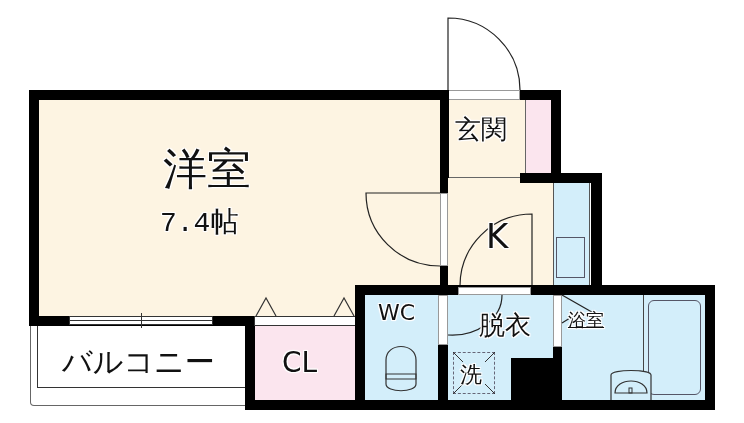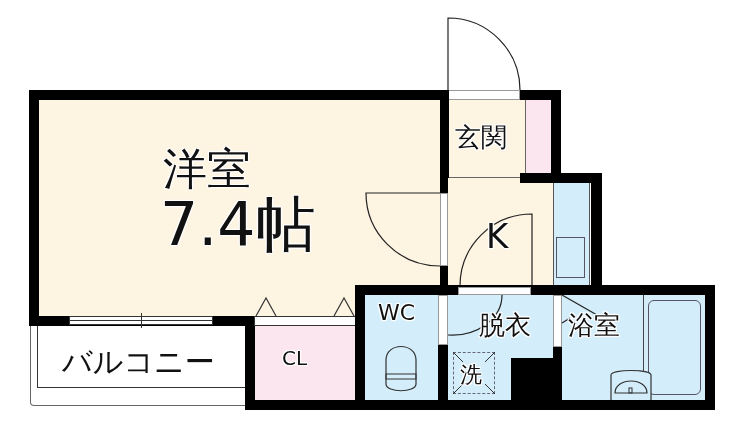--- a/index.html
+++ b/index.html
@@ -24,42 +24,42 @@
 
 <div class="abs wall" style="left:29px;top:90px;width:419px;height:10px;"></div>
 <div class="abs wall" style="left:29px;top:90px;width:10px;height:236px;"></div>
 <div class="abs wall" style="left:29px;top:316px;width:225px;height:10px;"></div>
 
 <div class="abs" style="left:69px;top:316px;width:144px;height:9px;background:#fff;border:1.2px solid #333;"></div>
 <div class="abs" style="left:69px;top:320px;width:144px;height:0;border-top:1px solid #333;"></div>
 <div class="abs" style="left:141px;top:313px;width:0;height:15px;border-left:1px solid #333;"></div>
 
 <div class="label" style="left:163px;top:145px;font-size:44px;line-height:48px;">洋室</div>
-<div class="label" style="left:160px;top:200px;font-size:60px;line-height:48px;">7.4帖</div>
+<div class="label" style="left:160px;top:200px;font-size:28px;line-height:48px;font-family:Liberation Mono, monospace;">7.4帖</div>
 
 <div class="abs wall" style="left:245px;top:316px;width:10px;height:94px;"></div>
 <div class="abs pink" style="left:255px;top:326px;width:103px;height:74px;"></div>
 <div class="abs" style="left:254px;top:316px;width:104px;height:10px;background:#fff;border:1.2px solid #333;"></div>
 <svg style="left:254px;top:295px;" width="104" height="22">
   <polyline points="2,21 12,3 22,21" fill="none" stroke="#333" stroke-width="1.2"></polyline>
   <polyline points="80,21 90,3 100,21" fill="none" stroke="#333" stroke-width="1.2"></polyline>
 </svg>
 <div class="abs wall" style="left:245px;top:400px;width:470px;height:10px;"></div>
-<div class="label" style="left:282px;top:346px;font-size:20px;">CL</div>
+<div class="label" style="left:282px;top:346px;font-size:28px;">CL</div>
 
 <div class="abs beige" style="left:448px;top:100px;width:77px;height:77px;"></div>
 <div class="abs pink" style="left:525px;top:100px;width:27px;height:73px;border-left:1.2px solid #666;"></div>
 <div class="abs" style="left:448px;top:177px;width:77px;height:0;border-top:1.2px solid #666;"></div>
 <div class="abs wall" style="left:551px;top:90px;width:10px;height:93px;"></div>
 <div class="abs wall" style="left:520px;top:90px;width:41px;height:10px;"></div>
 <div class="abs" style="left:448px;top:90px;width:72px;height:10px;background:#fff;border:1px solid #999;"></div>
 <svg style="left:448px;top:17px;" width="75" height="75">
   <path d="M0,73 L0,1 A72,72 0 0,1 72,73" fill="none" stroke="#222" stroke-width="1.2"></path>
 </svg>
-<div class="label" style="left:455px;top:120px;font-size:26px;">玄関</div>
+<div class="label" style="left:455px;top:112px;font-size:26px;">玄関</div>
 
 <div class="abs wall" style="left:440px;top:90px;width:9px;height:232px;"></div>
 <div class="abs" style="left:440px;top:193px;width:8px;height:73px;background:#fff;border:1px solid #999;"></div>
 <svg style="left:366px;top:193px;" width="76" height="75">
   <path d="M74,0 L0,0 A74,73 0 0,0 74,73" fill="none" stroke="#222" stroke-width="1.2"></path>
 </svg>
 
 <div class="abs beige" style="left:448px;top:178px;width:106px;height:108px;"></div>
 <div class="abs wall" style="left:520px;top:173px;width:82px;height:10px;"></div>
 <div class="abs blue" style="left:553px;top:183px;width:37px;height:103px;border-left:1.2px solid #555;border-right:1.2px solid #555;"></div>
@@ -106,13 +106,13 @@
   <line x1="0" y1="0" x2="35" y2="20" stroke="#222" stroke-width="1.2"></line>
   <line x1="0" y1="28" x2="8" y2="23" stroke="#222" stroke-width="1.2"></line>
 </svg>
 <div class="abs" style="left:643px;top:295px;width:0;height:105px;border-left:1.2px solid #444;"></div>
 <div class="abs" style="left:648px;top:300px;width:53px;height:95px;border:1.5px solid #556;border-radius:6px;"></div>
 <svg style="left:611px;top:367px;" width="40" height="33">
   <path d="M0,33 L0,8 C0,2 40,2 40,8 L40,33" fill="#d3eefa" stroke="#333" stroke-width="1.2"></path>
   <path d="M4,26 C4,10 36,10 36,26 Z" fill="none" stroke="#333" stroke-width="1.2"></path>
   <rect x="18" y="21" width="3" height="5" fill="none" stroke="#333" stroke-width="1"></rect>
 </svg>
-<div class="label" style="left:568px;top:308px;font-size:26px;">浴室</div>
+<div class="label" style="left:568px;top:308px;font-size:18px;text-decoration:underline;">浴室</div>
 
 </body></html>

